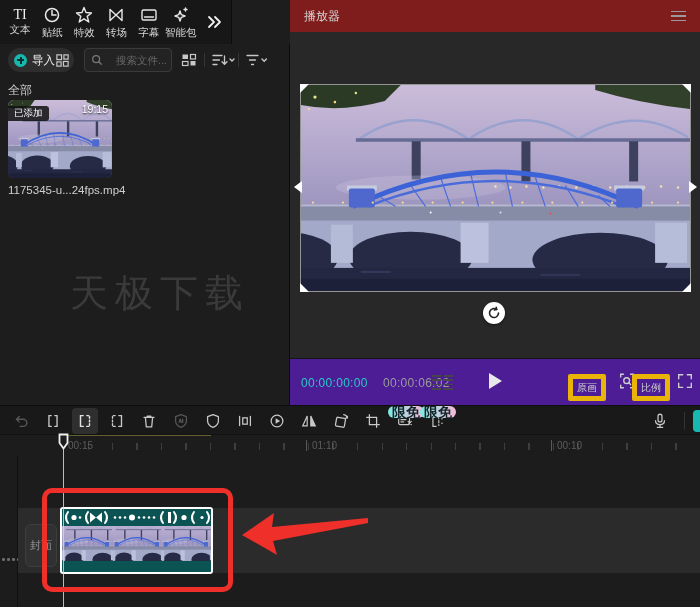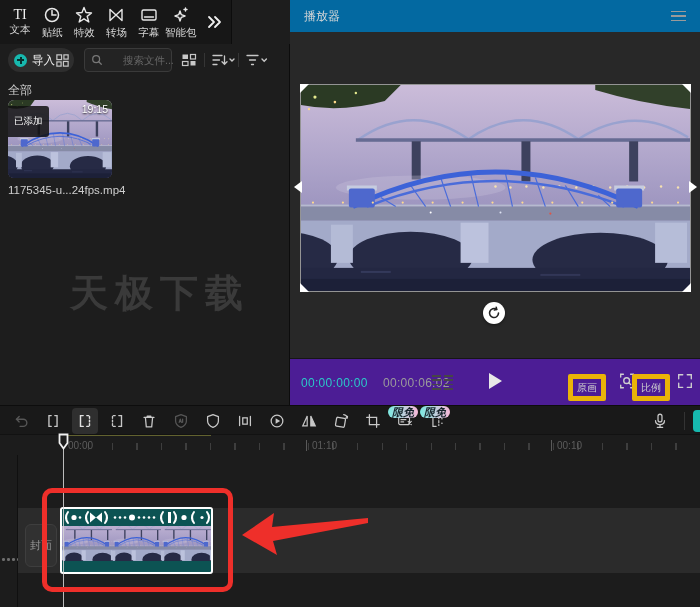--- a/index.html
+++ b/index.html
@@ -26,39 +26,39 @@
   .media-panel { left:0; top:44px; width:290px; height:361px; background:#1d1d1d;
     border-right:1px solid #0c0c0c; }
   .import-pill { left:8px; top:4px; width:66px; height:24px; background:#2e2e2e; border-radius:12px;
     display:flex; align-items:center; gap:5px; padding-left:6px; cursor:pointer; }
   .import-circ { width:13px; height:13px; border-radius:50%; background:#17b8ae; position:relative; }
   .import-circ:before, .import-circ:after { content:""; position:absolute; background:#08302e; }
   .import-circ:before { left:6px; top:3px; width:1.6px; height:7px; }
   .import-circ:after { left:3px; top:5.7px; width:7px; height:1.6px; }
   .import-label { font-size:11.5px; color:#f2f2f2; }
   .search-box { left:84px; top:4px; width:88px; height:24px; background:#232323;
-    border:1px solid #3a3a3a; border-radius:4px; display:flex; align-items:center; padding:0 6px; gap:20px; }
+    border:1px solid #3a3a3a; border-radius:4px; display:flex; align-items:center; padding:0 6px; gap:13px; }
   .search-box input { background:transparent; border:none; outline:none; width:60px;
     font-size:10.5px; color:#bbb; font-family:"Liberation Sans",sans-serif; }
   .search-box input::placeholder { color:#676767; }
   .mini-divider { top:9px; width:1px; height:14px; background:#353535; }
   .cat-tab { left:8px; top:38px; font-size:12px; color:#cfcfcf; cursor:pointer; }
   .media-thumb { left:8px; top:56px; width:104px; height:78px; border-radius:6px; overflow:hidden;
     cursor:pointer; background:#333; }
   .media-thumb svg.scene { width:104px; height:78px; }
   .added-badge { left:0; top:6px; background:rgba(16,16,16,.85); color:#fff; font-size:9.5px;
-    padding:9px 6px; border-radius:0 3px 3px 0; }
+    padding:1px 6px; border-radius:0 3px 3px 0; }
   .thumb-duration { right:4px; top:3px; font-size:10.5px; color:#fff; text-shadow:0 1px 2px rgba(0,0,0,.9); }
   .thumb-filename { left:8px; top:140px; font-size:11.5px; color:#cfcfcf; }
   .watermark { left:40px; top:224px; width:240px; text-align:center; font-size:38px;
-    letter-spacing:7px; color:#3a3a3a; font-weight:700; white-space:nowrap; }
+    letter-spacing:7px; color:#3a3a3a; font-weight:400; white-space:nowrap; }
 
   
   .player-panel { left:290px; top:0; width:410px; height:405px; background:#272727; }
-  .player-header { left:0; top:0; width:410px; height:32px; background:#0369a1;
+  .player-header { left:0; top:0; width:410px; height:32px; background:#7f1d1d;
     display:flex; align-items:center; padding:0 14px; }
   .player-title { font-size:12px; color:#d8d8d8; }
   .hamburger { margin-left:auto; display:flex; flex-direction:column; gap:3px; cursor:pointer; }
   .hamburger i { display:block; width:15px; height:1.6px; background:#9a9a9a; }
   .player-body { left:0; top:32px; width:410px; height:326px; background:#282828; }
   .video-frame { left:11px; top:53px; width:389px; height:206px; outline:1px solid rgba(255,255,255,.5);
     cursor:move; background:#000; }
   .video-frame svg.scene { width:389px; height:206px; }
   .h-c { position:absolute; width:0; height:0; }
   .h-tl { left:-1px; top:-1px; border-top:9px solid #fff; border-right:9px solid transparent; }
@@ -89,22 +89,22 @@
   .pc-expand { right:6px; }
 
   
   .edit-toolbar { left:0; top:405px; width:700px; height:30px; background:#191919;
     border-top:1px solid #0d0d0d; border-bottom:1px solid #121212; }
   .et-icons { position:absolute; left:8px; top:2px; display:flex; gap:6px; }
   .et-cell { width:26px; height:26px; display:flex; align-items:center; justify-content:center;
     border-radius:4px; cursor:pointer; }
   .et-cell.active { background:#2f2f2f; }
   .free-badge { top:0; height:12px; line-height:12px; padding:0 4px; border-radius:6px;
-    font-size:11px; font-weight:bold; color:#15242b;
-    background:linear-gradient(90deg,#7de9e1,#f7b8d8); z-index:3;font-style:italic; }
+    font-size:14px; font-weight:bold; color:#15242b;
+    background:linear-gradient(90deg,#7de9e1,#f7b8d8); z-index:3; }
   .fb-1 { left:388px; } .fb-2 { left:420px; }
   .mic-cell { left:648px; top:3px; width:24px; height:24px; display:flex; align-items:center;
     justify-content:center; cursor:pointer; }
   .et-divider { left:684px; top:6px; width:1px; height:18px; background:#333; }
   .teal-sliver { right:0; top:4px; width:7px; height:22px; background:#17b8ae; border-radius:4px 0 0 4px; }
 
   
   .timeline { left:0; top:435px; width:700px; height:172px; background:#1c1c1c; }
   .ruler-minor { left:63px; right:0; top:8px; height:7px;
     background:repeating-linear-gradient(90deg,#3e3e3e 0 1px,transparent 1px 24.5px); }
@@ -522,21 +522,21 @@
     </span>
     <span class="abs et-divider"></span>
     <span class="abs teal-sliver"></span>
   </div>
 
   <div class="abs timeline">
     <div class="abs clip-extent"></div>
     <div class="abs ruler-minor"></div>
     <span class="abs ruler-major" style="left:306px;"></span>
     <span class="abs ruler-major" style="left:551px;"></span>
-    <span class="abs ruler-label" style="left:68px;">00:00</span>
+    <span class="abs ruler-label" style="left:68px;">00:15</span>
     <span class="abs ruler-label" style="left:312px;">01:10</span>
     <span class="abs ruler-label" style="left:557px;">00:10</span>
 
     <div class="abs track-rail">
       <span class="abs rail-dots">
           <i></i>
           <i></i>
           <i></i>
           <i></i>
         </span>

